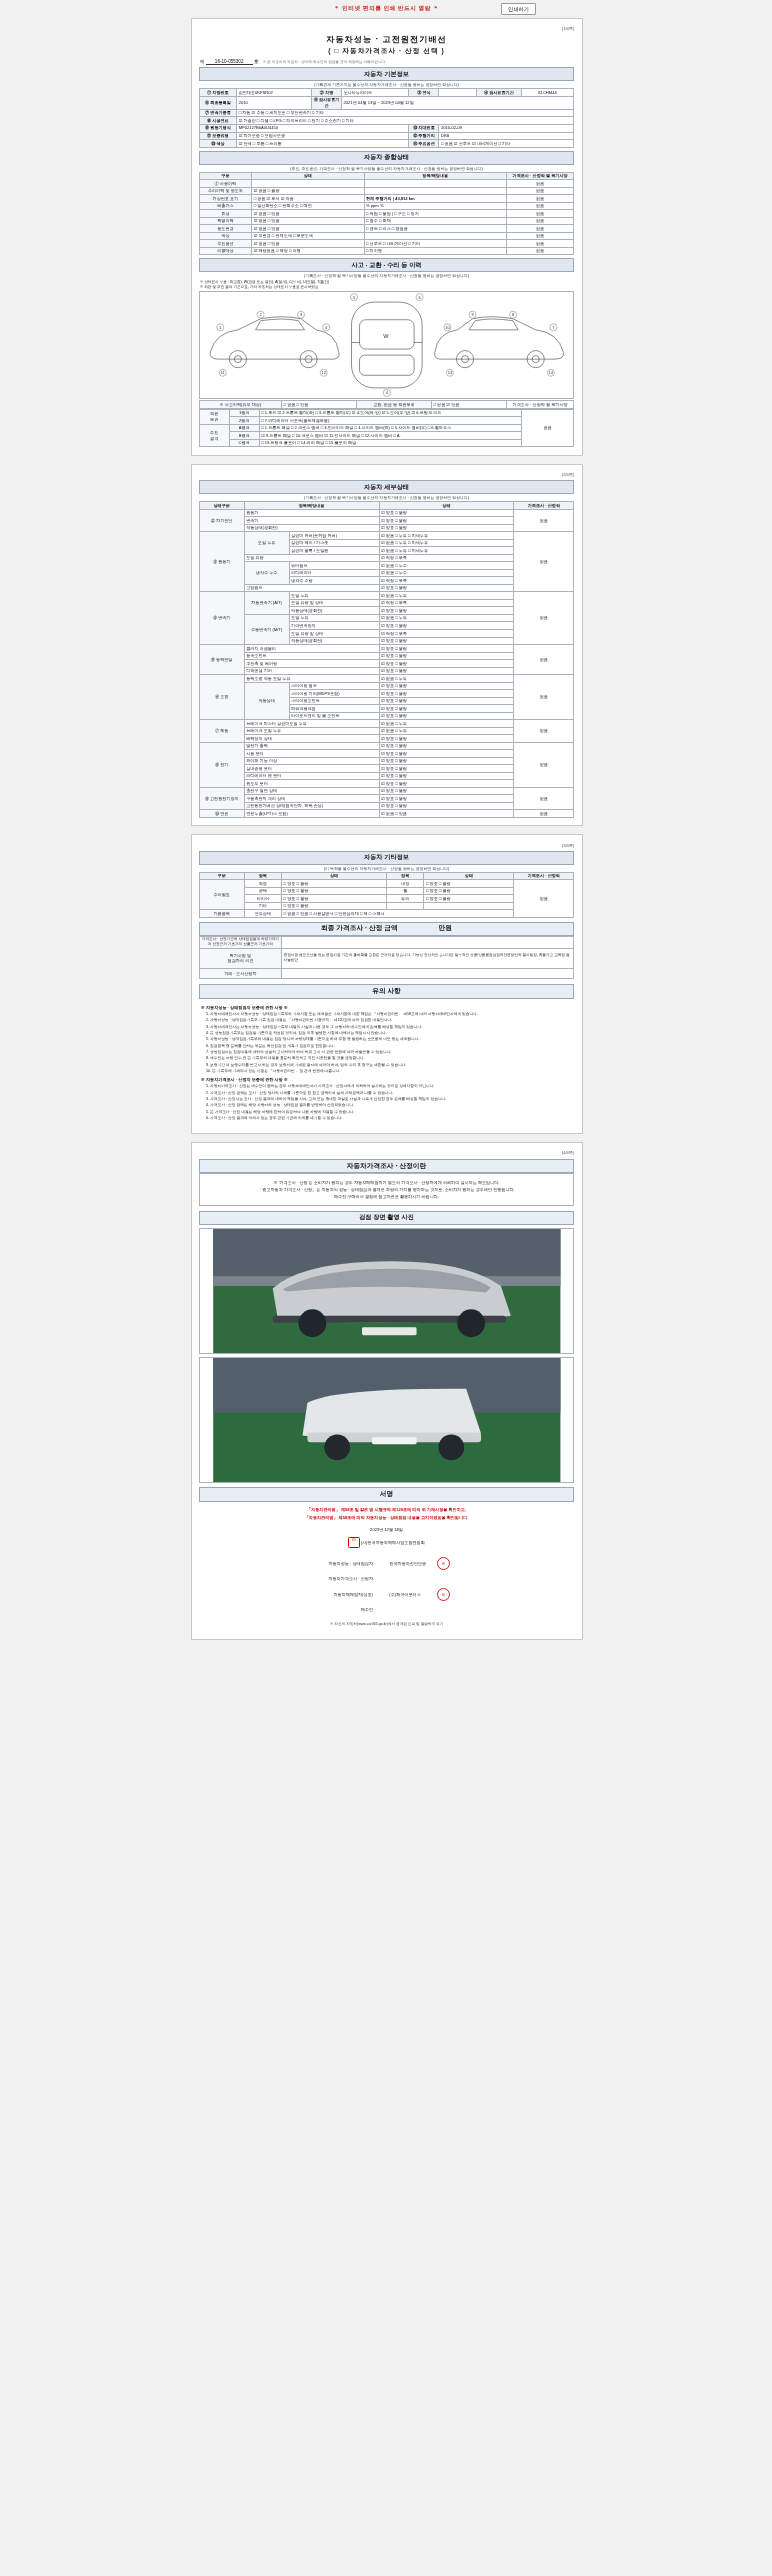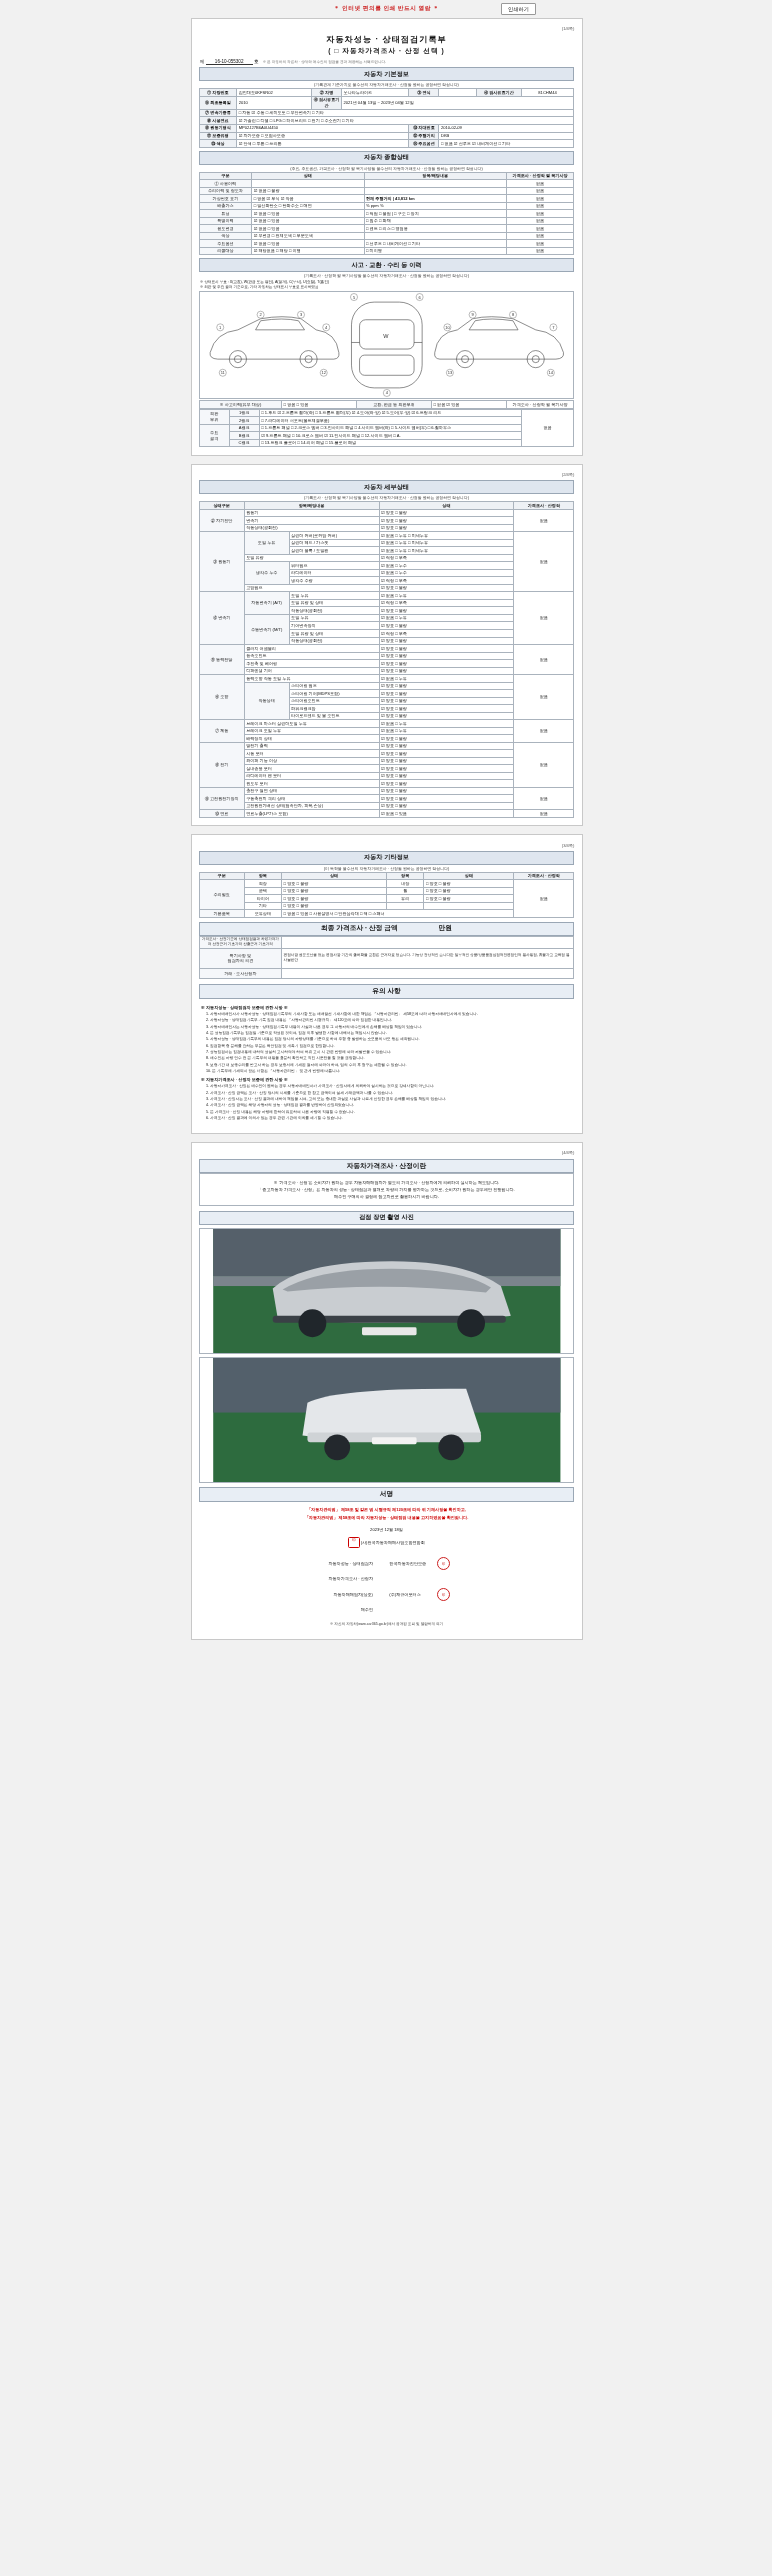--- a/index.html
+++ b/index.html
@@ -63,21 +63,21 @@
 
 <div class="topbar">
   <span class="title">＊ 인터넷 편의를 인쇄 반드시 열람 ＊</span>
   <button class="printbtn">인쇄하기</button>
 </div>
 
 <div class="page">
   <div class="pagenum">(1/4쪽)</div>
 
   <div class="docTitle">
-    <div>자동차성능 · 상태점검기록부</div>
+    <div>자동차성능 · 고전원전기배선</div>
     <div class="sub">( □ 자동차가격조사 · 산정 선택  )</div>
   </div>
 
   <div class="docNoLine">
     <span>제</span>
     <span class="boxnum">16-10-055302</span>
     <span>호</span>
     &nbsp;&nbsp;<span class="smallgray">※ 본 자동차의 작은차 · 상태와 매수인의 점검을 경과 제공해는 서째드립니다.</span>
   </div>
 

